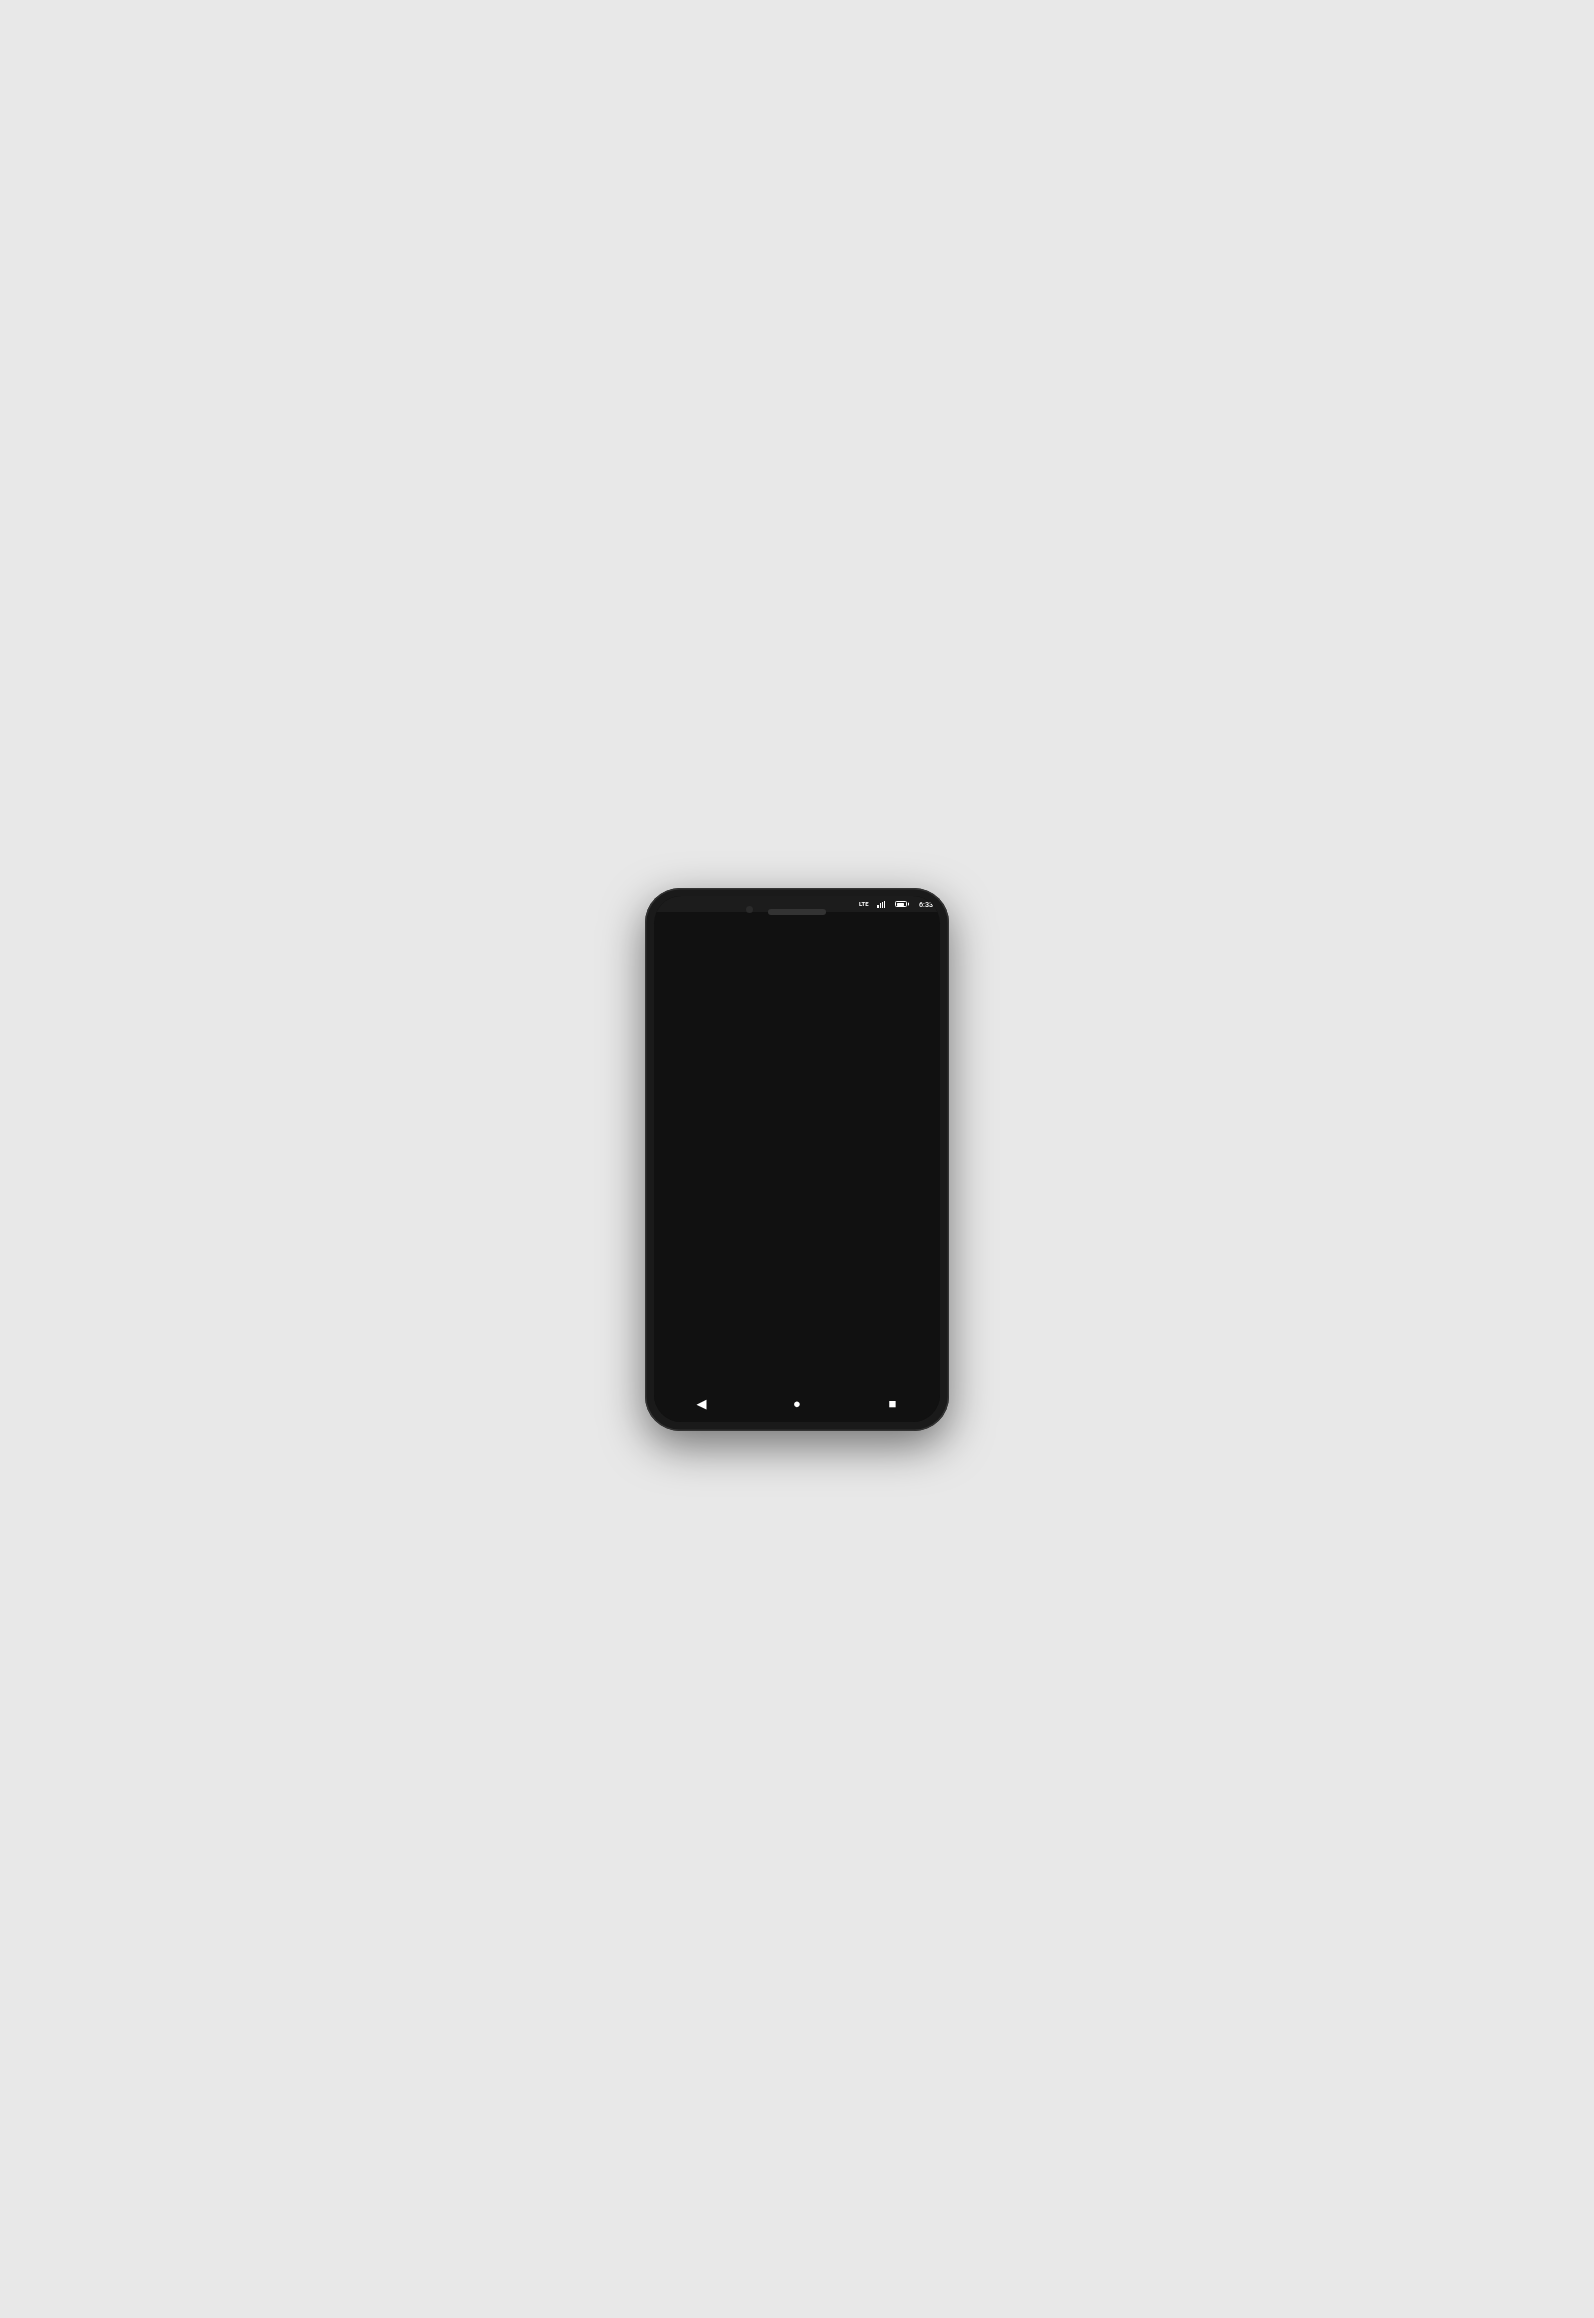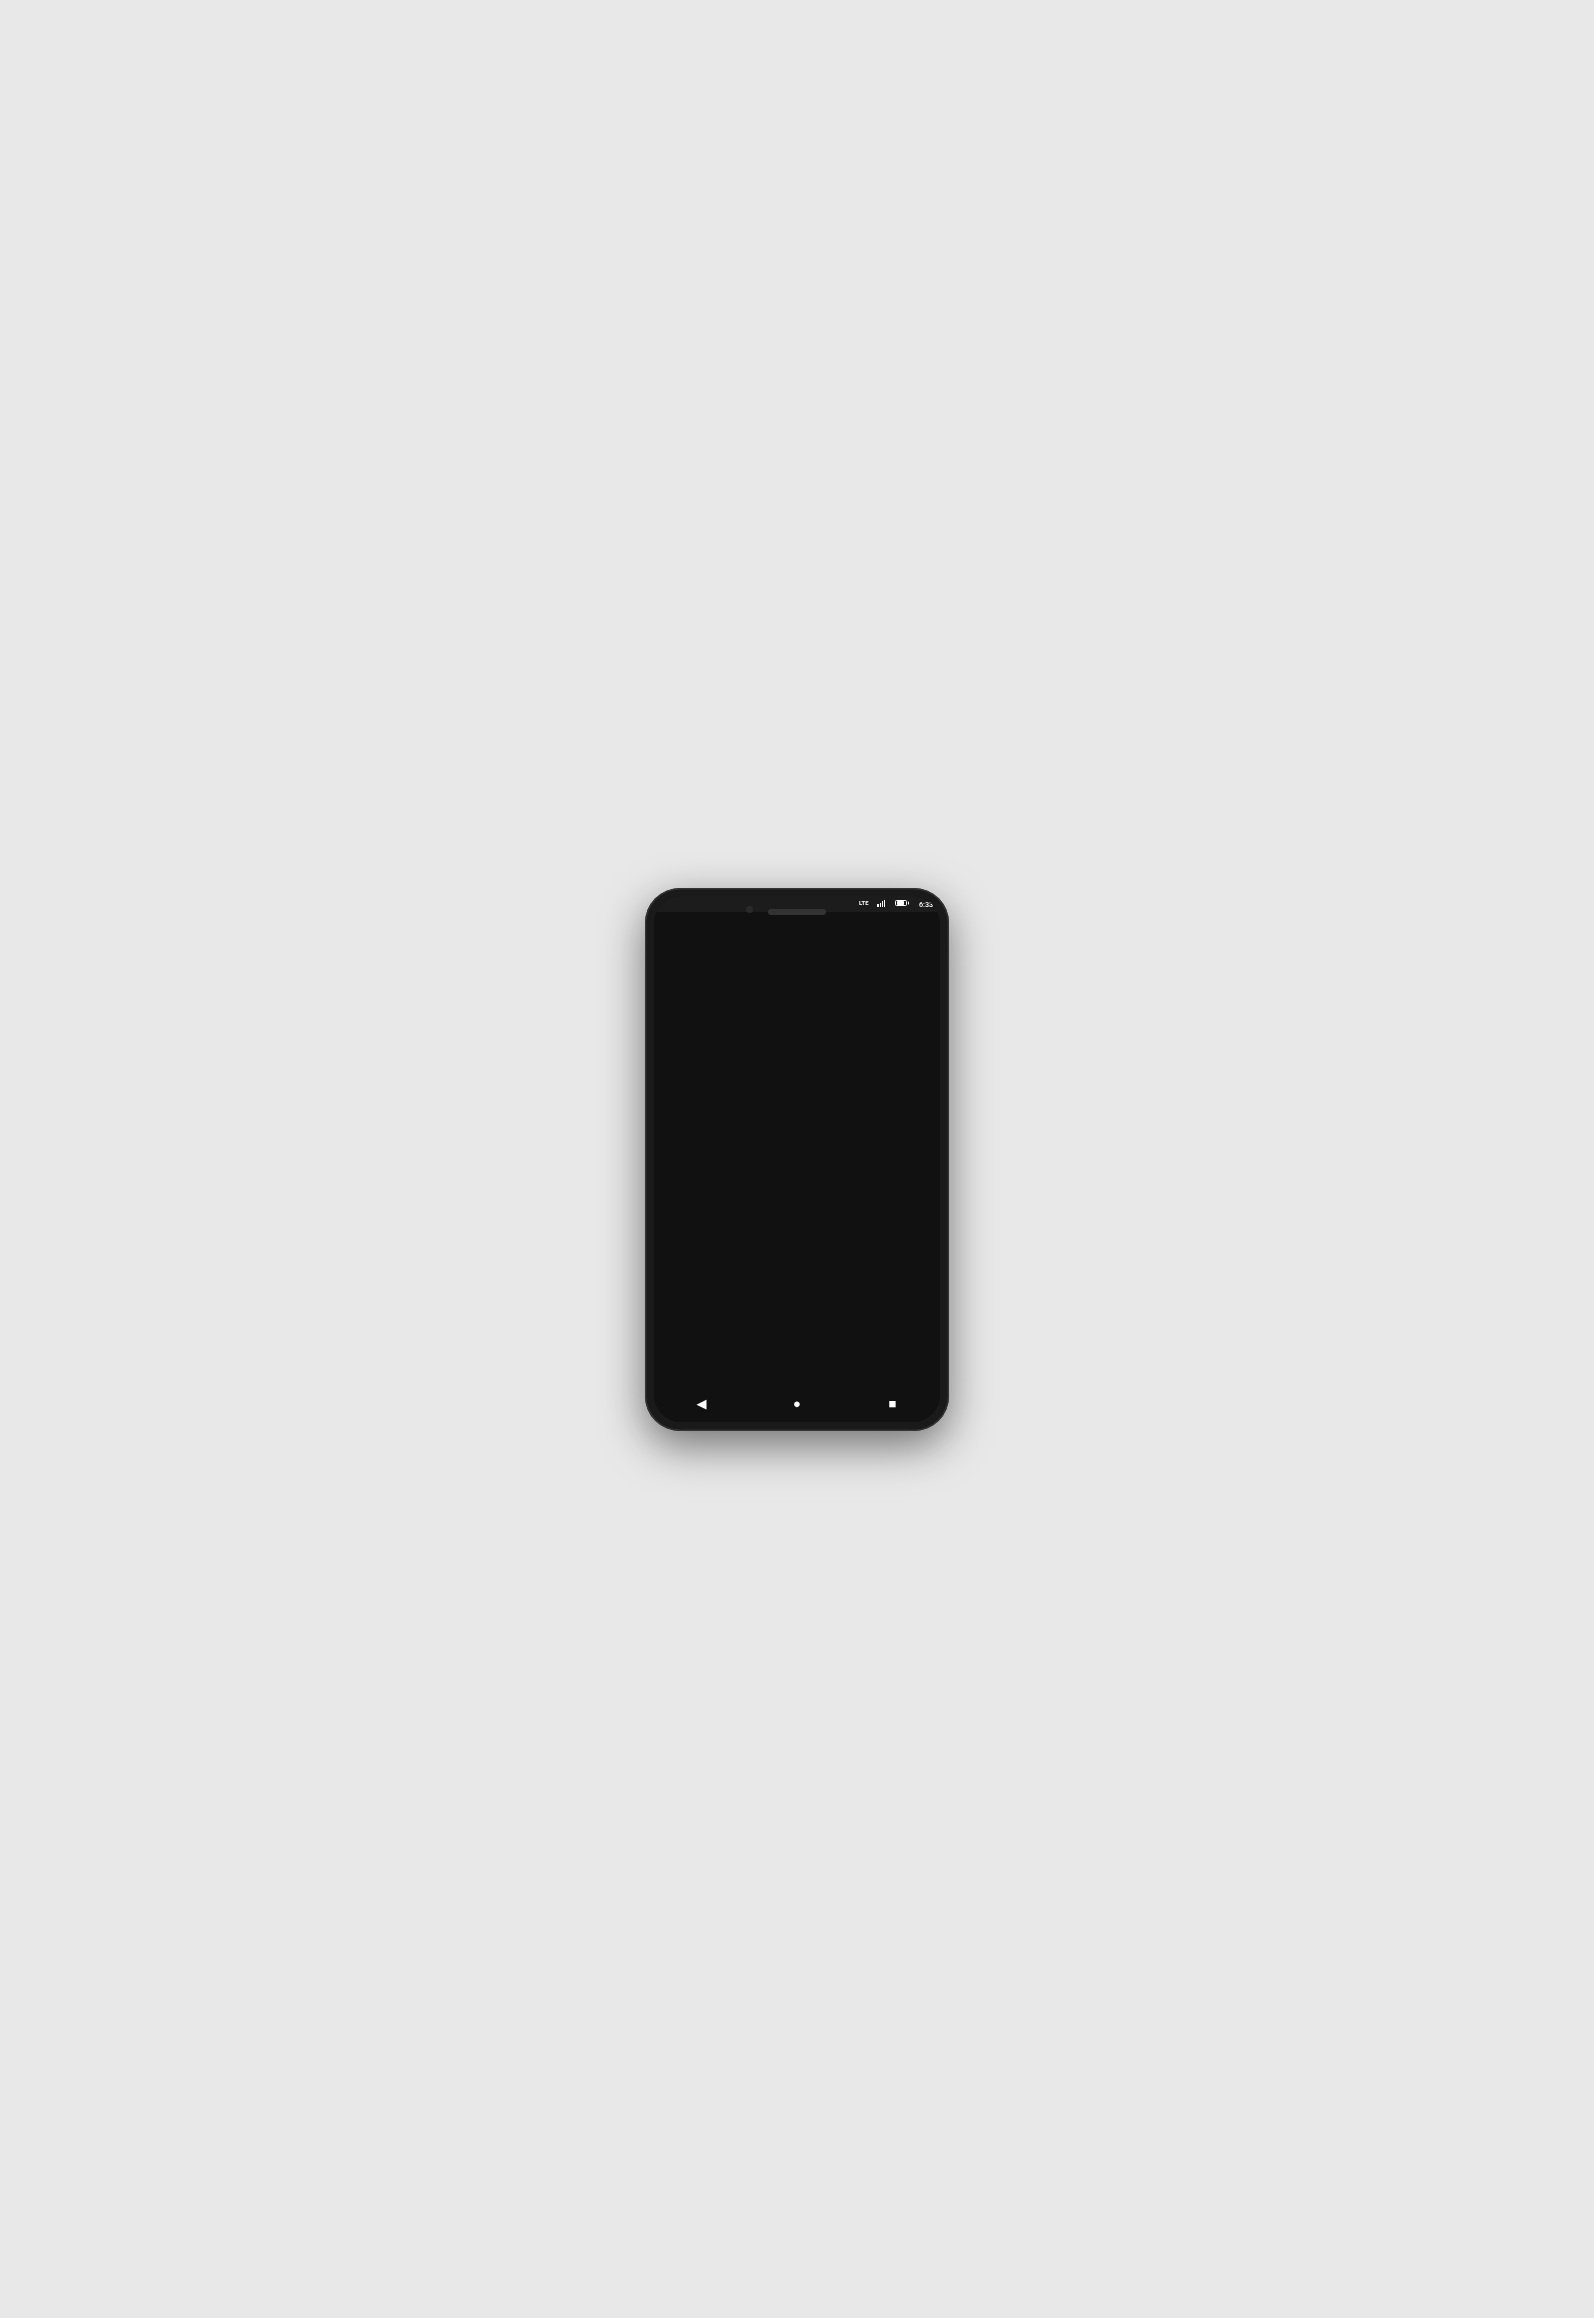--- a/index.html
+++ b/index.html
@@ -59,20 +59,21 @@
       background: #1c1c1c;
       height: 16px;
       display: flex;
       align-items: center;
       justify-content: flex-end;
       padding: 0 7.2px;
       flex-shrink: 0;
     }
     .status-icons {
       display: flex;
+      align-items: center;
       gap: 9px;
     }
     .status-lte {
       color: white;
       font-size: 5.8px;
       font-weight: bold;
     }
     .status-signal {
       display: flex;
       align-items: flex-end;

